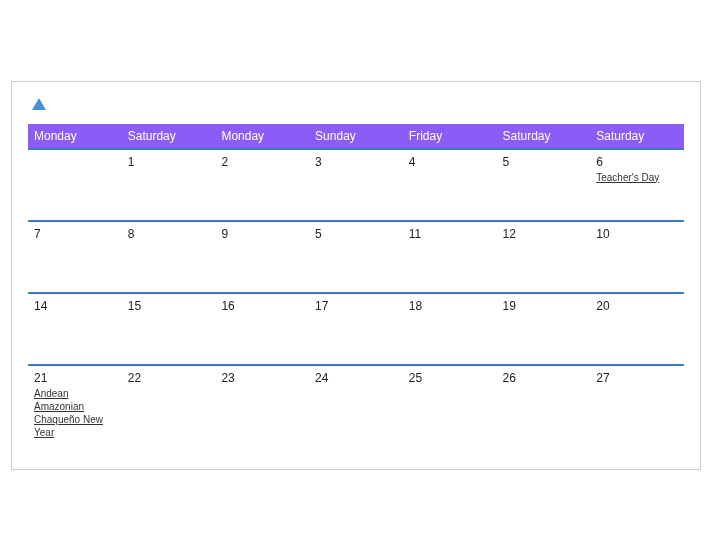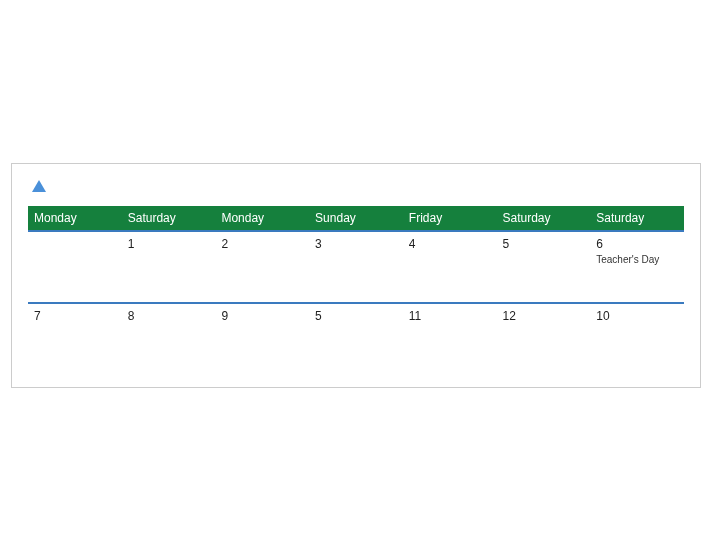--- a/index.html
+++ b/index.html
@@ -63,21 +63,21 @@
       font-size: 14px;
       color: #333;
       text-align: right;
       min-width: 70px;
     }
     .calendar-table {
       width: 100%;
       border-collapse: collapse;
     }
     .calendar-table thead tr th {
-      background: #15803d;
+      background: #8b5cf6;
       color: #fff;
       font-size: 12px;
       font-weight: normal;
       padding: 5px 6px;
       text-align: left;
       border: none;
     }
     .calendar-table tbody tr {
       border-top: 2px solid #3a7abf;
     }
@@ -95,20 +95,21 @@
       display: block;
       font-size: 12px;
       color: #222;
     }
     .event-text {
       display: block;
       font-size: 10px;
       color: #333;
       margin-top: 2px;
       line-height: 1.3;
+      text-decoration: underline;
     }
   </style>
 </head>
 <body>
 
 <div class="calendar-wrapper">
   <div class="header">
     <div class="logo">
       <div class="logo-general">
         <span></span>
@@ -171,15 +172,62 @@
           <td>
             <span class="day-num">11</span>
           </td>
           <td>
             <span class="day-num">12</span>
           </td>
           <td>
             <span class="day-num">10</span>
           </td>
         </tr>
+        <tr>
+          <td>
+            <span class="day-num">14</span>
+          </td>
+          <td>
+            <span class="day-num">15</span>
+          </td>
+          <td>
+            <span class="day-num">16</span>
+          </td>
+          <td>
+            <span class="day-num">17</span>
+          </td>
+          <td>
+            <span class="day-num">18</span>
+          </td>
+          <td>
+            <span class="day-num">19</span>
+          </td>
+          <td>
+            <span class="day-num">20</span>
+          </td>
+        </tr>
+        <tr>
+          <td>
+            <span class="day-num">21</span>
+            <span class="event-text">Andean Amazonian Chaqueño New Year</span>
+          </td>
+          <td>
+            <span class="day-num">22</span>
+          </td>
+          <td>
+            <span class="day-num">23</span>
+          </td>
+          <td>
+            <span class="day-num">24</span>
+          </td>
+          <td>
+            <span class="day-num">25</span>
+          </td>
+          <td>
+            <span class="day-num">26</span>
+          </td>
+          <td>
+            <span class="day-num">27</span>
+          </td>
+        </tr>
       </tbody>
   </table>
 </div>
 
 </body></html>

